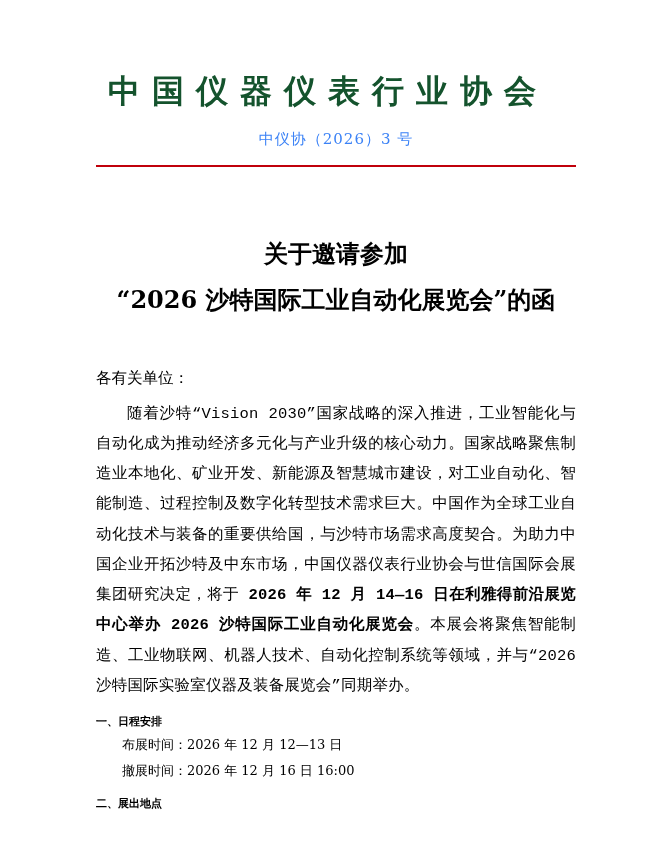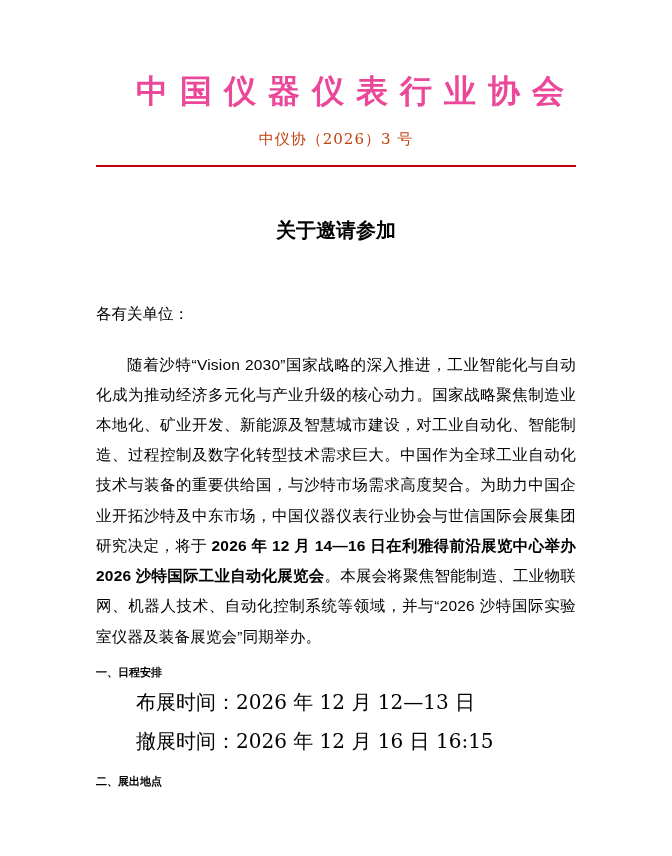--- a/index.html
+++ b/index.html
@@ -16,102 +16,103 @@
   }
   .page {
     position: relative;
     width: 672px;
     height: 856px;
     box-sizing: border-box;
     padding: 0 96px;
   }
   .letterhead {
     margin-top: 72px;
-    text-align: right;
-    color: #ec4899;
+    text-align: left;
+    color: #14532d;
     font-family: "DejaVu Serif", serif;
     font-weight: bold;
     font-size: 32px;
     letter-spacing: 12px;
     text-indent: 12px;
     line-height: 1.2;
   }
   .doc-number {
     margin-top: 20px;
     text-align: center;
-    color: #c2410c;
+    color: #3b82f6;
     font-family: "DejaVu Serif", serif;
     font-size: 15px;
     letter-spacing: 1px;
   }
   .red-rule {
     margin-top: 16px;
     height: 2px;
     background: #c0000b;
     width: 100%;
   }
   .title-block {
-    margin-top: 44px;
+    margin-top: 64px;
     text-align: center;
     font-family: "DejaVu Serif", serif;
     font-weight: bold;
-    font-size: 20px;
+    font-size: 24px;
     line-height: 1.9;
   }
   .salutation {
-    margin-top: 50px;
+    margin-top: 40px;
     font-family: "DejaVu Serif", serif;
     font-size: 15.5px;
     line-height: 1.95;
   }
   .body-para {
-    margin-top: 20px;
-    font-family: Liberation Sans, sans-serif;
+    margin-top: 6px;
+    font-family: Liberation Mono, monospace;
     font-size: 15.5px;
     line-height: 1.95;
     text-align: justify;
     text-indent: 2em;
     letter-spacing: 0.2px;
   }
   .body-para b {
     font-weight: bold;
   }
   .section-heading {
     margin-top: 10px;
     font-family: "DejaVu Serif", serif;
     font-weight: bold;
     font-size: 11px;
     line-height: 1.95;
   }
   .sub-line {
     font-family: "DejaVu Serif", serif;
-    font-size: 20px;
+    font-size: 13px;
     line-height: 1.95;
     padding-left: 2em;
   }
 </style>
 </head>
 <body>
 
 <div class="page">
 
   <div class="letterhead">中国仪器仪表行业协会</div>
 
   <div class="doc-number">中仪协（2026）3 号</div>
 
   <div class="red-rule"></div>
 
   <div class="title-block">
     <div>关于邀请参加</div>
+    <div>“2026 沙特国际工业自动化展览会”的函</div>
   </div>
 
   <div class="salutation">各有关单位：</div>
 
   <div class="body-para"><span>随着沙特“Vision 2030”国家战略的深入推进，工业智能化与自动化成为推动经济多元化与产业升级的核心动力。国家战略聚焦制造业本地化、矿业开发、新能源及智慧城市建设，对工业自动化、智能制造、过程控制及数字化转型技术需求巨大。中国作为全球工业自动化技术与装备的重要供给国，与沙特市场需求高度契合。为助力中国企业开拓沙特及中东市场，中国仪器仪表行业协会与世信国际会展集团研究决定，将于 </span><b>2026 年 12 月 14—16 日在利雅得前沿展览中心举办 2026 沙特国际工业自动化展览会</b><span>。本展会将聚焦智能制造、工业物联网、机器人技术、自动化控制系统等领域，并与“2026 沙特国际实验室仪器及装备展览会”同期举办。</span></div>
 
 
   <div class="section-heading">一、日程安排</div>
   <div class="sub-line">布展时间：2026 年 12 月 12—13 日</div>
-  <div class="sub-line">撤展时间：2026 年 12 月 16 日 16:15</div>
+  <div class="sub-line">撤展时间：2026 年 12 月 16 日 16:00</div>
 
   <div class="section-heading">二、展出地点</div>
 
 </div>
 
 </body></html>

